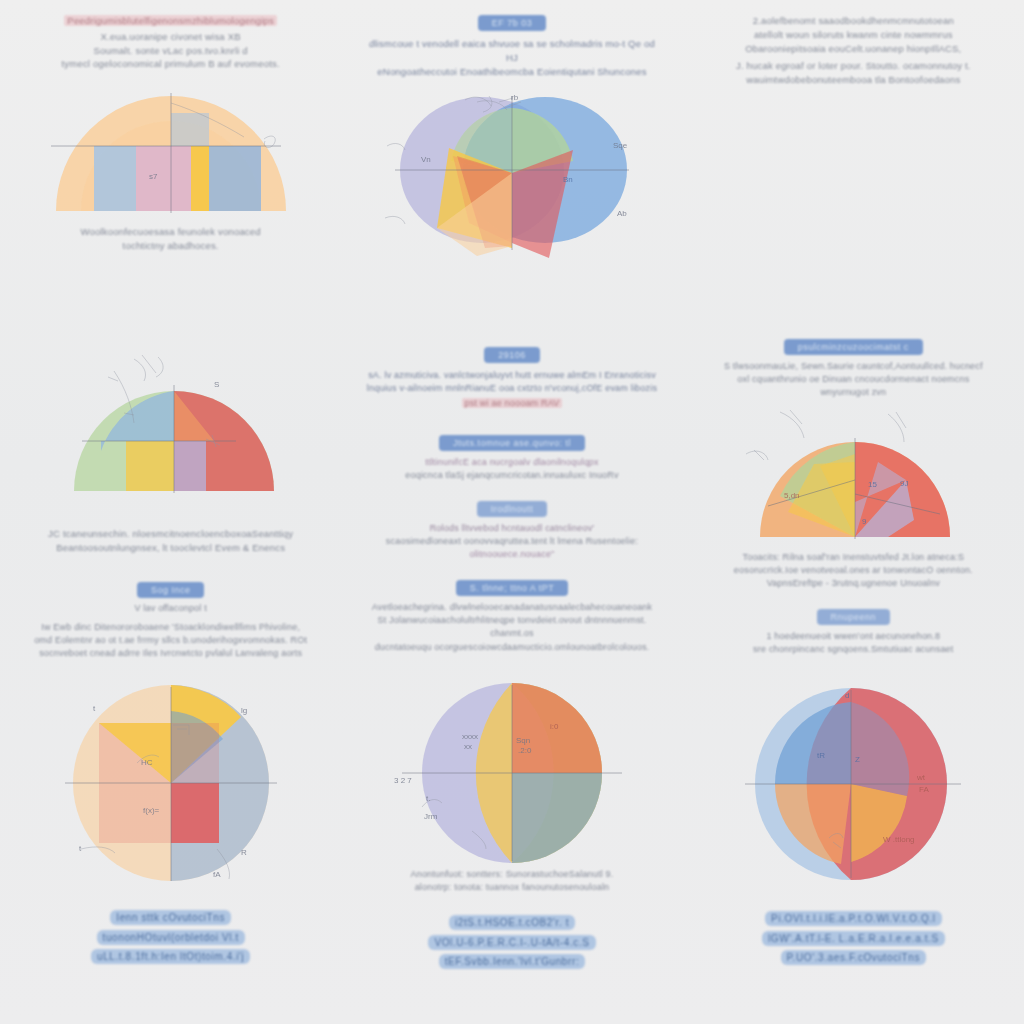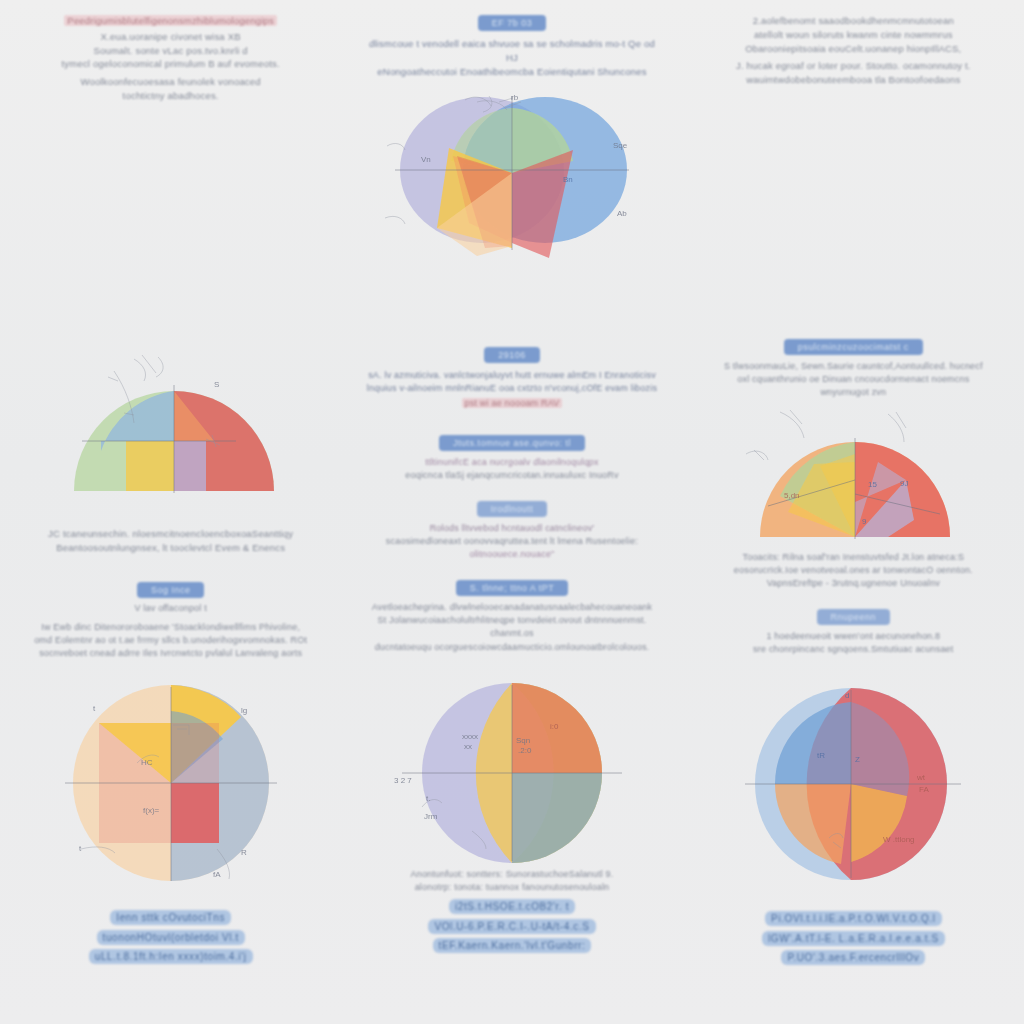--- a/index.html
+++ b/index.html
@@ -82,20 +82,36 @@
 <div class="grid">
 
   <div class="cell">
     <div class="topblock">
       <div class="ptext small" style="margin-bottom:2px;">
         <span class="hl-pink">Peedrigumisblutelfigenonsmzhiblumologengips</span>
       </div>
       <div class="ptext small">X.eua.uoranipe civonet wisa XB</div>
       <div class="ptext small">Soumalt. sonte vLac pos.tvo.knrli d</div>
       <div class="ptext small">tymecl ogeloconomical primulum B auf evomeots.</div>
+    </div>
+    <div class="chartbox" style="height:150px;">
+      <svg width="250" height="150" viewBox="0 0 250 150">
+        <path d="M10,140 A115,115 0 0 1 240,140 Z" fill="#f9cf9c" opacity=".85"></path>
+        <path d="M35,140 A90,90 0 0 1 215,140 Z" fill="#f9cf9c" opacity=".55"></path>
+        <rect x="48" y="75" width="42" height="65" fill="#a6c4e4" opacity=".85"></rect>
+        <rect x="90" y="75" width="55" height="65" fill="#d9b2d3" opacity=".8"></rect>
+        <rect x="145" y="75" width="18" height="65" fill="#f7c845" opacity=".9"></rect>
+        <rect x="163" y="75" width="52" height="65" fill="#8fb4df" opacity=".8"></rect>
+        <rect x="125" y="42" width="38" height="33" fill="#a6c4e4" opacity=".55"></rect>
+        <line class="axis" x1="5" y1="75" x2="235" y2="75"></line>
+        <line class="axis" x1="125" y1="22" x2="125" y2="142"></line>
+        <path class="scribble" d="M125,32 C150,40 175,52 198,66"></path>
+        <path class="scribble" d="M218,68 c8,-6 14,-2 10,5 c-4,6 -12,4 -9,-3"></path>
+        <text class="glyph" x="103" y="108">s7</text>
+      </svg>
     </div>
     <div class="botblock">
       <div class="ptext small">Woolkoonfecuoesasa feunolek vonoaced</div>
       <div class="ptext small">tochtictny abadhoces.</div>
     </div>
   </div>
 
   <div class="cell">
     <div class="topblock" style="padding-top:12px;">
       <div style="text-align:center;margin-bottom:6px;">
@@ -281,21 +297,21 @@
         <text class="glyph" x="90" y="84">HC</text>
         <text class="glyph" x="92" y="132">f(x)=</text>
         <text class="glyph" x="28" y="170">t</text>
         <text class="glyph" x="190" y="174">R</text>
         <text class="glyph" x="162" y="196">fA</text>
       </svg>
     </div>
     <div class="barwrap" style="margin-top:16px;">
       <div><span class="bar">Ienn sttk      cOvutociTns</span></div>
       <div><span class="bar">tuononHOtuvl(orbletdoi  Vl.t</span></div>
-      <div><span class="bar">uLL.t.8.1ft.h:Ien  xxxx)toim.4.i'j</span></div>
+      <div><span class="bar">uLL.t.8.1ft.h:Ien  ltOt)toim.4.i'j</span></div>
     </div>
   </div>
 
   <div class="cell">
     <div class="chartbox" style="height:185px;padding-top:6px;">
       <svg width="240" height="185" viewBox="0 0 240 185">
         <circle cx="120" cy="92" r="90" fill="#b5b4dd" opacity=".70"></circle>
         <path d="M120,2 A90,90 0 0 1 120,182 A118,118 0 0 0 120,2 Z" fill="#b2d49a" opacity=".62"></path>
         <path d="M120,2 A90,90 0 0 1 120,182 A130,130 0 0 1 120,2 Z" fill="#f7c845" opacity=".70"></path>
         <path d="M120,2 A90,90 0 0 1 210,92 L120,92 Z" fill="#e2595a" opacity=".55"></path>
@@ -312,24 +328,24 @@
         <text class="glyph" x="126" y="72">.2:0</text>
         <text class="glyph r" x="158" y="48">i:0</text>
         <path class="scribble" d="M30,126 c6,-8 14,-10 20,-4"></path>
         <path class="scribble" d="M80,150 c8,6 14,12 14,18"></path>
       </svg>
     </div>
     <div class="botblock" style="padding-top:2px;">
       <div class="ptext tiny">Anontunfuot: sontters: SunorastuchoeSalanutl 9.</div>
       <div class="ptext tiny">alonotrp: tonota: tuannox fanounutosenouloaln</div>
     </div>
-    <div class="barwrap" style="margin-top:2px;">
+    <div class="barwrap" style="margin-top:18px;">
       <div><span class="bar">i2tS.t.HSOE.t.cOB2'r. t</span></div>
       <div><span class="bar">VOl.U-6.P.E.R.C.I-.U-tA/t-4.c.S</span></div>
-      <div><span class="bar">tEF.Kaern.Kaern.'lvl.t'Gunbrr:</span></div>
+      <div><span class="bar">tEF.Svbb.Ienn.'lvl.t'Gunbrr:</span></div>
     </div>
   </div>
 
   <div class="cell">
     <div class="chartbox" style="height:205px;padding-top:6px;">
       <svg width="240" height="200" viewBox="0 0 240 200">
         <circle cx="118" cy="100" r="96" fill="#a6c4e4" opacity=".72"></circle>
         <path d="M118,4 A96,96 0 0 1 118,196 A126,126 0 0 1 118,4 Z" fill="#e2595a" opacity=".80"></path>
         <path d="M118,100 L118,18 A82,82 0 0 0 42,100 Z" fill="#6f9fd4" opacity=".72"></path>
         <path d="M118,100 L42,100 A82,82 0 0 0 108,180 L118,100 Z" fill="#f2a461" opacity=".72"></path>
@@ -342,17 +358,17 @@
         <text class="glyph b" x="122" y="78">Z</text>
         <text class="glyph r" x="184" y="96">wt</text>
         <text class="glyph r" x="186" y="108">FA</text>
         <text class="glyph r" x="150" y="158">W .ttlong</text>
         <path class="scribble" d="M96,154 c6,-6 12,-6 14,0 M100,158 l8,6"></path>
       </svg>
     </div>
     <div class="barwrap" style="margin-top:22px;">
       <div><span class="bar">Pi.OVl.t.l.i.lE.a.P.t.O.Wl.V.t.O.Q.l</span></div>
       <div><span class="bar">lGW'.A.tT.l-E. L.a.E.R.a.I.e.e.a.t.S</span></div>
-      <div><span class="bar">P.UO'.3.aes.F.ercencrIllOv</span></div>
+      <div><span class="bar">P.UO'.3.aes.F.cOvutociTns</span></div>
     </div>
   </div>
 
 </div>
 
 </body></html>

